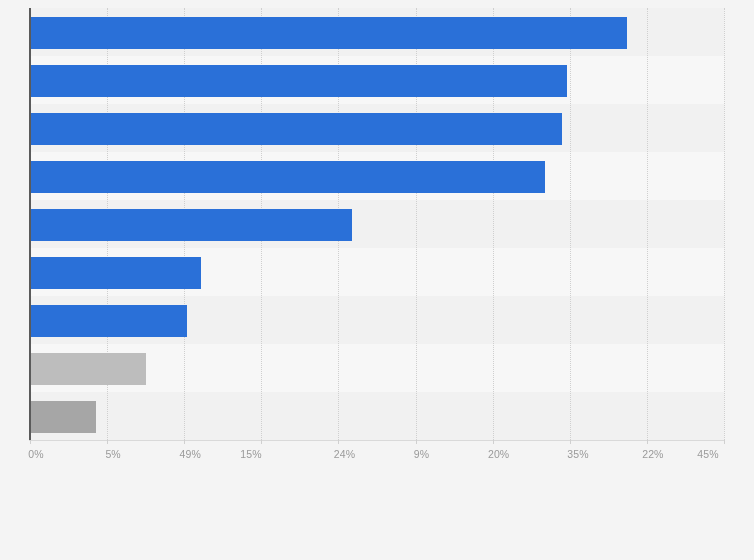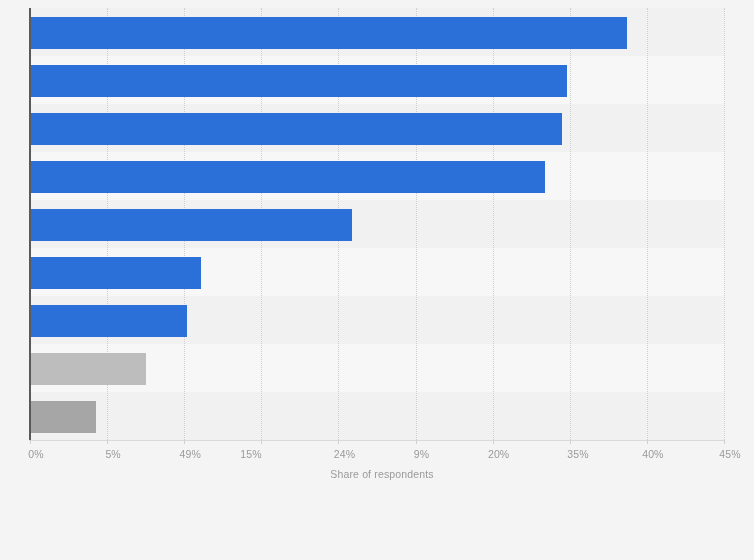--- a/index.html
+++ b/index.html
@@ -151,27 +151,24 @@
 
   <div id="tick-labels">
       <div class="tick-label" style="left: 36px;">0%</div>
       <div class="tick-label" style="left: 113.111px;">5%</div>
       <div class="tick-label" style="left: 190.222px;">49%</div>
       <div class="tick-label" style="left: 251px;">15%</div>
       <div class="tick-label" style="left: 344.444px;">24%</div>
       <div class="tick-label" style="left: 421.556px;">9%</div>
       <div class="tick-label" style="left: 498.667px;">20%</div>
       <div class="tick-label" style="left: 578px;">35%</div>
-      <div class="tick-label" style="left: 652.889px;">40%</div>
-      <div class="tick-label" style="left: 730px;">45%</div>
+      <div class="tick-label" style="left: 652.889px;">22%</div>
+      <div class="tick-label" style="left: 708px;">45%</div>
     </div>
 
-  <div id="x-axis-title">
-    <span id="x-axis-title-inner">Share of respondents</span>
-  </div>
 
   <div id="footer-space"></div>
 <div class="tick-mark" style="left: 30px;"></div>
     <div class="tick-mark" style="left: 107.111px;"></div>
     <div class="tick-mark" style="left: 184.222px;"></div>
     <div class="tick-mark" style="left: 261.333px;"></div>
     <div class="tick-mark" style="left: 338.444px;"></div>
     <div class="tick-mark" style="left: 415.556px;"></div>
     <div class="tick-mark" style="left: 492.667px;"></div>
     <div class="tick-mark" style="left: 569.778px;"></div>

